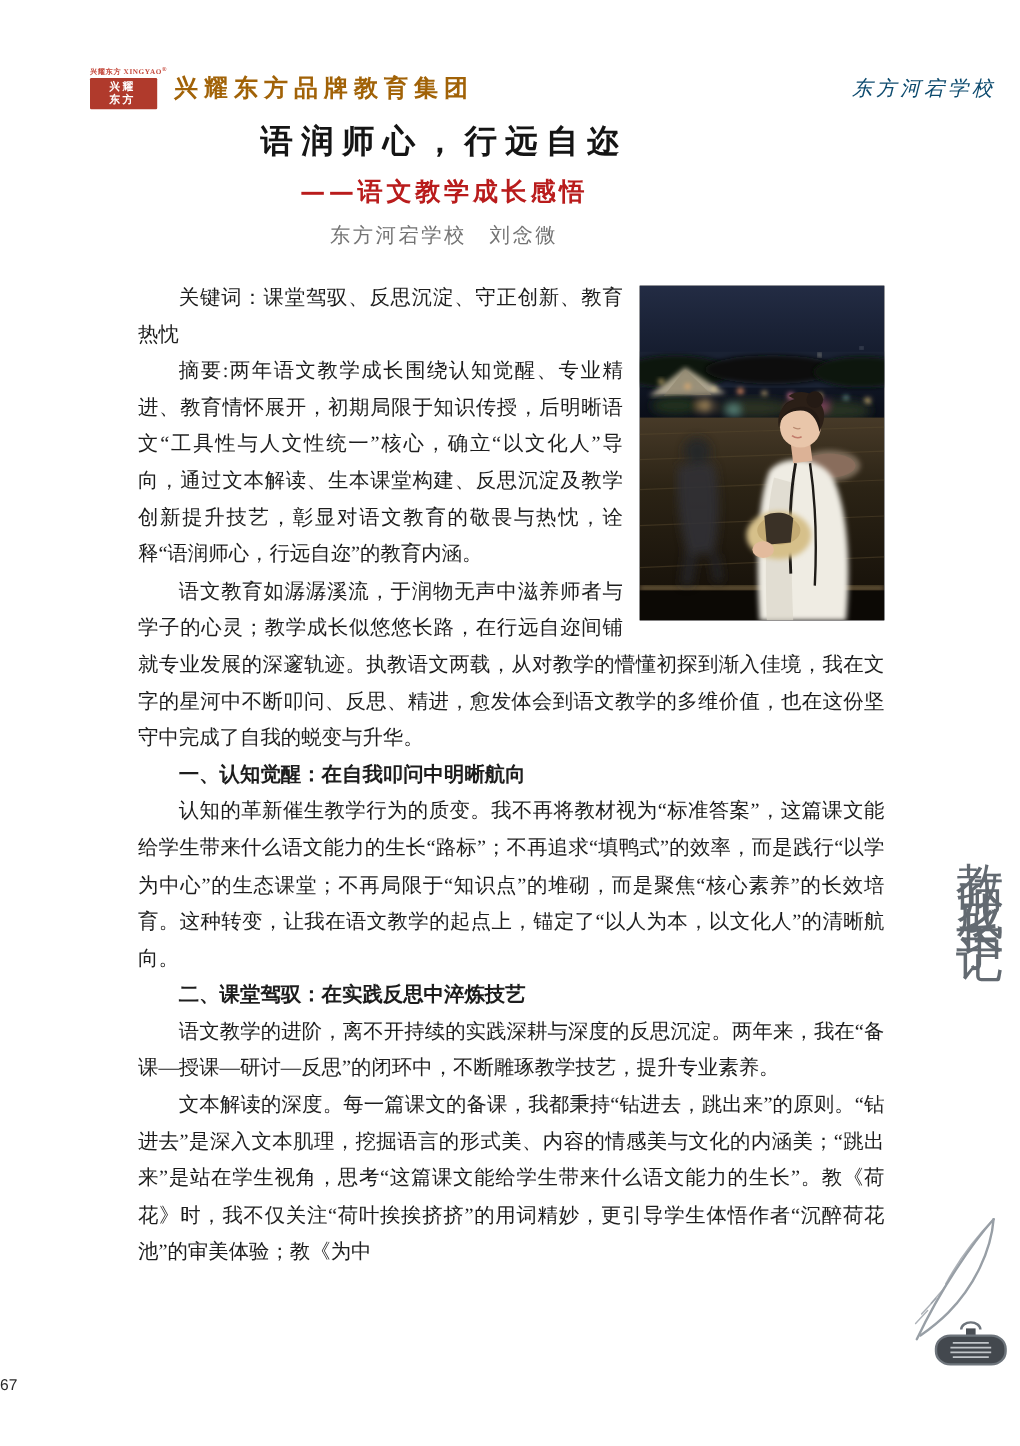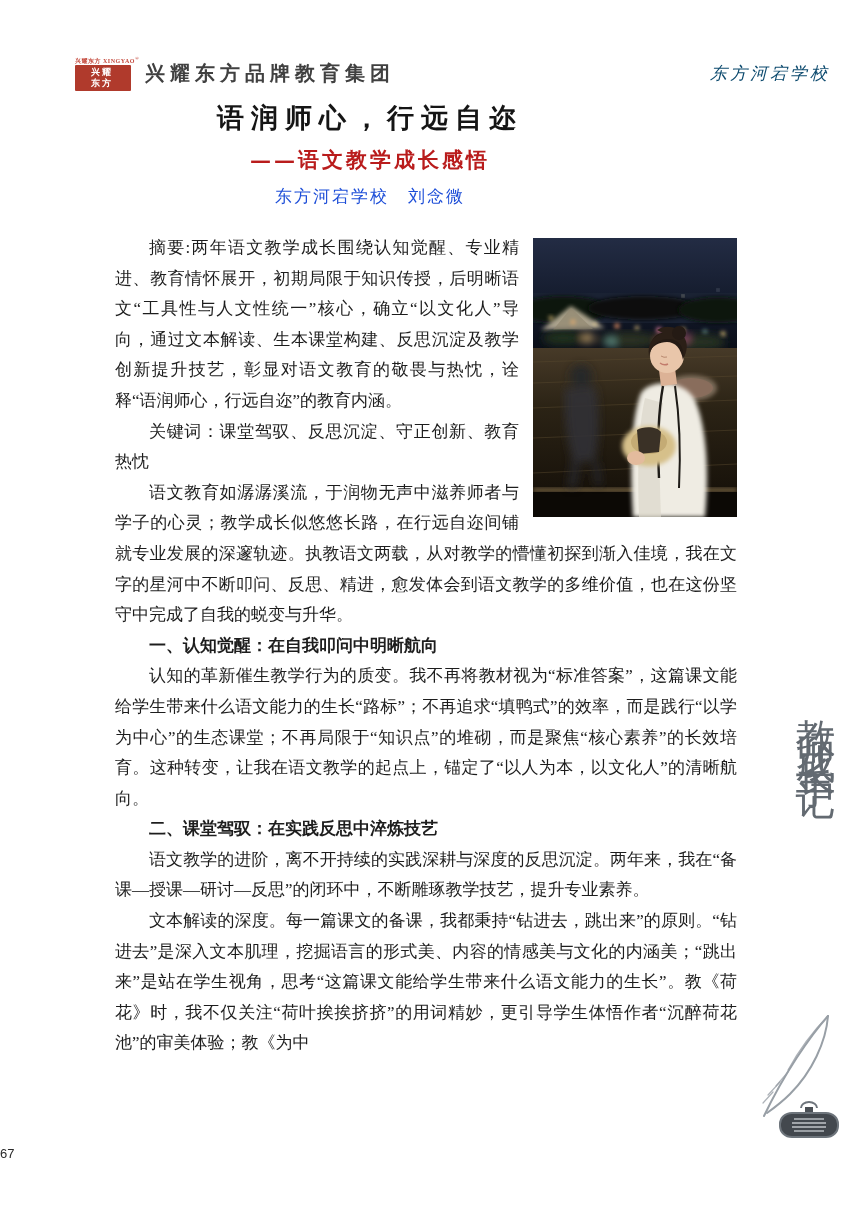--- a/index.html
+++ b/index.html
@@ -17,37 +17,37 @@
   .logo { display:flex; flex-direction:column; margin-right:10px; width:60px; }
   .logo-top { color:#c4473a; font-size:6px; line-height:8px; letter-spacing:0.5px; white-space:nowrap; font-weight:bold; }
   .logo-tm { font-size:5px; vertical-align:super; }
   .logo-bottom {
     background:#b03a2c; color:#fff; font-size:9px; font-weight:bold;
     letter-spacing:2px; padding:2px 16px; line-height:11px; text-align:left;
     border-radius:1px; width:56px;
   }
   .org-title {
     font-family:Liberation Serif, serif; font-weight:bold; font-size:20px;
-    letter-spacing:5px; color:#404040;
+    letter-spacing:5px; color:#a16207;
   }
   .school-name {
     margin-left:auto; font-family:"DejaVu Serif", serif; font-style:italic;
     font-size:17px; letter-spacing:3px; color:#0c4a6e;
   }
   
   .title-block { position:absolute; top:100px; left:0; right:110px; text-align:center; }
   .article-title {
     font-family:Liberation Serif, serif; font-weight:bold; font-size:27px;
     letter-spacing:7px; color:#151515;
   }
   .article-subtitle {
     margin-top:10px; font-family:"DejaVu Serif", serif; font-weight:bold;
     font-size:21px; letter-spacing:3px; color:#b91c1c;
   }
-  .article-byline { margin-top:11px; font-size:17px; letter-spacing:2px; color:#1d4ed8; }
+  .article-byline { margin-top:11px; font-size:17px; letter-spacing:2px; color:#737373; }
   
   .article-body {
     position:absolute; top:233px; left:115px; width:622px;
     font-size:17px; line-height:30.6px; text-align:justify; color:#1d1d1d;
   }
   .article-body p { text-indent:2em; margin:0; }
   .article-body p.heading { font-weight:bold; }
   .photo {
     float:right; width:204px; height:279px; margin:5px 0 14px 14px;
     background:#0d1016; overflow:hidden;
@@ -184,22 +184,22 @@
 
           <ellipse cx="116" cy="208" rx="27" ry="20" fill="#d6c08a" filter="url(#blur2)"></ellipse>
           <ellipse cx="116" cy="204" rx="18" ry="12" fill="#c4ab74"></ellipse>
           <path d="M104 192 C110 188 124 188 128 194 L126 214 L106 216 Z" fill="#3a3126"></path>
 
           <ellipse cx="103" cy="220" rx="9" ry="7" fill="#e3bb9d"></ellipse>
         </g>
       </svg>
     </div>
 
-  <p class="para body">摘要:两年语文教学成长围绕认知觉醒、专业精进、教育情怀展开，初期局限于知识传授，后明晰语文“工具性与人文性统一”核心，确立“以文化人”导向，通过文本解读、生本课堂构建、反思沉淀及教学创新提升技艺，彰显对语文教育的敬畏与热忱，诠释“语润师心，行远自迩”的教育内涵。</p>
-      <p class="para body">关键词：课堂驾驭、反思沉淀、守正创新、教育热忱</p>
+  <p class="para body">关键词：课堂驾驭、反思沉淀、守正创新、教育热忱</p>
+      <p class="para body">摘要:两年语文教学成长围绕认知觉醒、专业精进、教育情怀展开，初期局限于知识传授，后明晰语文“工具性与人文性统一”核心，确立“以文化人”导向，通过文本解读、生本课堂构建、反思沉淀及教学创新提升技艺，彰显对语文教育的敬畏与热忱，诠释“语润师心，行远自迩”的教育内涵。</p>
       <p class="para body">语文教育如潺潺溪流，于润物无声中滋养师者与学子的心灵；教学成长似悠悠长路，在行远自迩间铺就专业发展的深邃轨迹。执教语文两载，从对教学的懵懂初探到渐入佳境，我在文字的星河中不断叩问、反思、精进，愈发体会到语文教学的多维价值，也在这份坚守中完成了自我的蜕变与升华。</p>
       <p class="para heading">一、认知觉醒：在自我叩问中明晰航向</p>
       <p class="para body">认知的革新催生教学行为的质变。我不再将教材视为“标准答案”，这篇课文能给学生带来什么语文能力的生长“路标”；不再追求“填鸭式”的效率，而是践行“以学为中心”的生态课堂；不再局限于“知识点”的堆砌，而是聚焦“核心素养”的长效培育。这种转变，让我在语文教学的起点上，锚定了“以人为本，以文化人”的清晰航向。</p>
       <p class="para heading">二、课堂驾驭：在实践反思中淬炼技艺</p>
       <p class="para body">语文教学的进阶，离不开持续的实践深耕与深度的反思沉淀。两年来，我在“备课—授课—研讨—反思”的闭环中，不断雕琢教学技艺，提升专业素养。</p>
       <p class="para body">文本解读的深度。每一篇课文的备课，我都秉持“钻进去，跳出来”的原则。“钻进去”是深入文本肌理，挖掘语言的形式美、内容的情感美与文化的内涵美；“跳出来”是站在学生视角，思考“这篇课文能给学生带来什么语文能力的生长”。教《荷花》时，我不仅关注“荷叶挨挨挤挤”的用词精妙，更引导学生体悟作者“沉醉荷花池”的审美体验；教《为中</p>
     </div>
 
   <div class="side-caption">教师成长手记</div>
 

